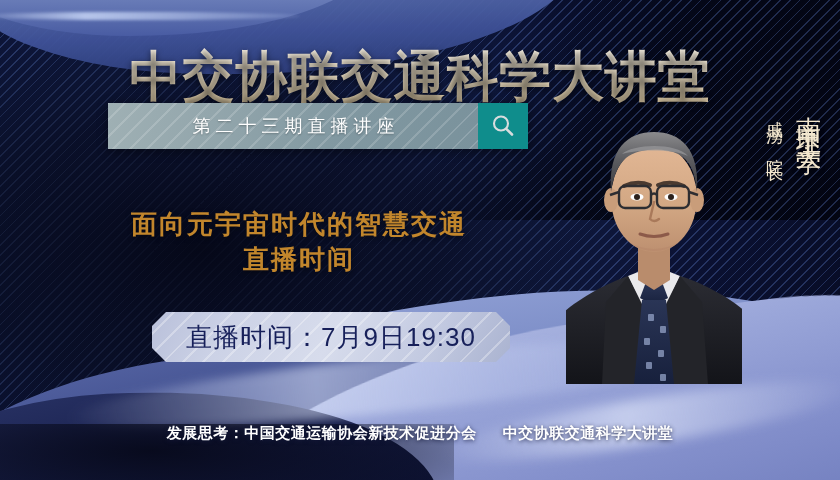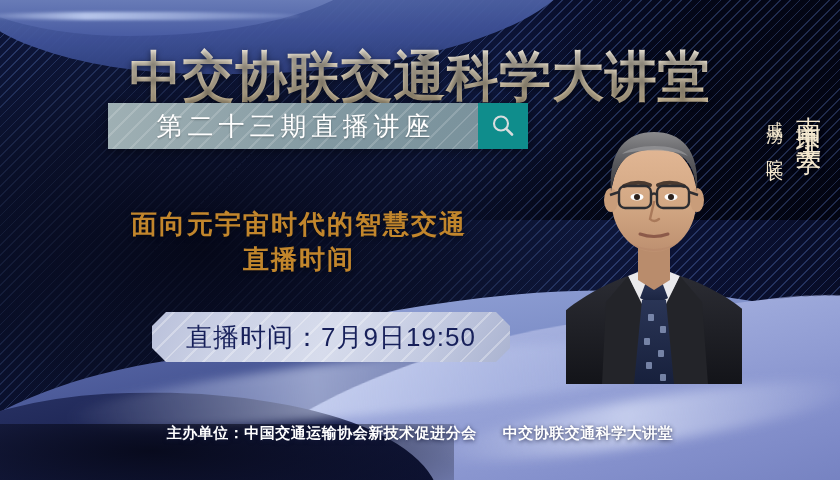--- a/index.html
+++ b/index.html
@@ -143,21 +143,21 @@
   }
   .subbar-text::before{
     content:"";position:absolute;inset:0;
     background-image:repeating-linear-gradient(-45deg,
       rgba(255,255,255,0) 0 5px,
       rgba(255,255,255,.16) 5px 7px,
       rgba(255,255,255,0) 7px 12px);
   }
   .subbar-label{
     position:relative;
-    font-size:26px;font-weight:400;
+    font-size:18px;font-weight:400;
     color:#ffffff;letter-spacing:5px;
     text-shadow:0 1px 2px rgba(0,0,0,.3);
     padding-left:6px;
   }
   .subbar-search{
     width:50px;
     background:#0f8d8c;
     display:flex;align-items:center;justify-content:center;
   }
   .subbar-search svg{display:block;}
@@ -350,23 +350,23 @@
       </svg>
     </div>
   </div>
 
   <div class="headline">
     <span>面向元宇宙时代的智慧交通</span>
     <span class="l2">直播时间</span>
   </div>
 
   <div class="timechip">
-    <span class="timechip-label">直播时间：7月9日19:50</span>
+    <span class="timechip-label">直播时间：7月9日19:30</span>
   </div>
 
   <div class="vtext vtext-org">南京理工大学</div>
   <div class="vtext vtext-name">戚湧 院长</div>
 
   <div class="footer">
-    <span>主办单位：</span><span>中国交通运输协会新技术促进分会</span><span class="gap"></span><span>中交协联交通科学大讲堂</span>
+    <span>发展思考：</span><span>中国交通运输协会新技术促进分会</span><span class="gap"></span><span>中交协联交通科学大讲堂</span>
   </div>
 
 </div>
 
 </body></html>

